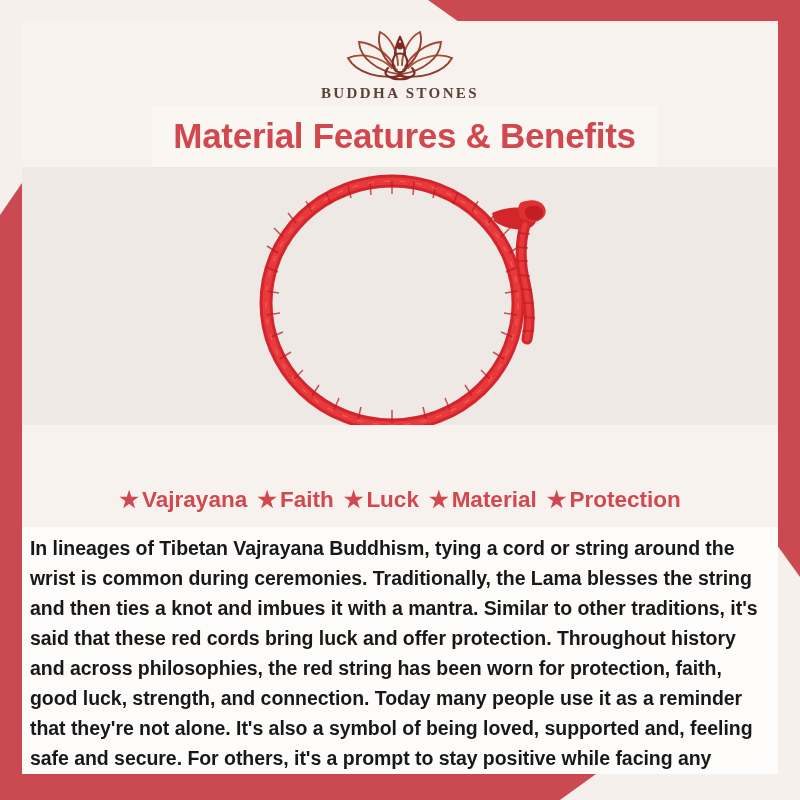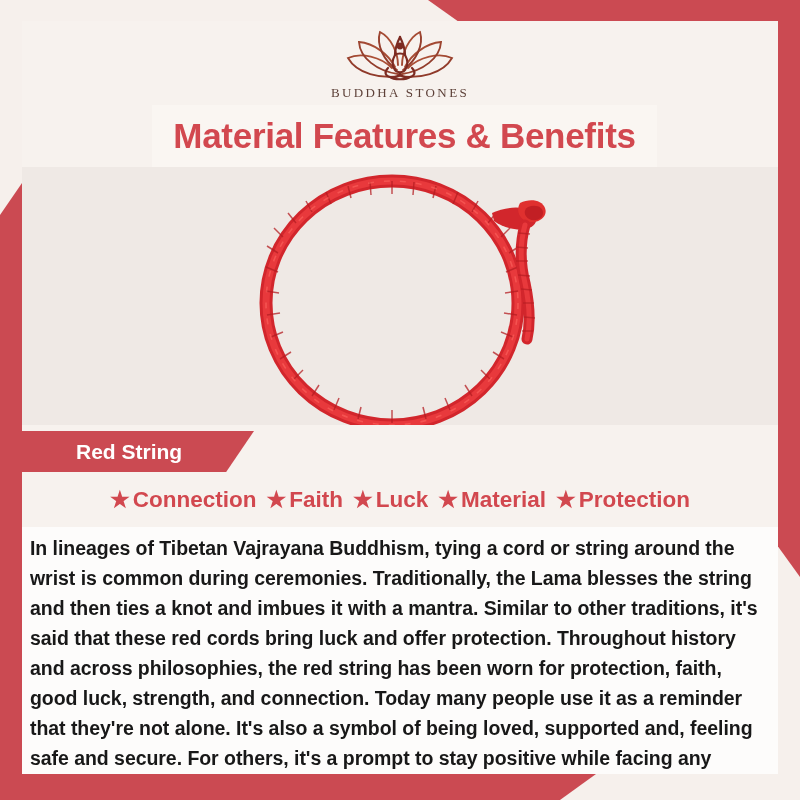--- a/index.html
+++ b/index.html
@@ -64,24 +64,25 @@
     height: 86px;
     display: flex;
     flex-direction: column;
     align-items: center;
     justify-content: flex-start;
     padding-top: 3px;
   }
   .logo-mark { width: 118px; height: 62px; display: block; }
   .logo-word {
     font-family: "Liberation Serif", serif;
-    font-size: 13px;
+    font-size: 15px;
     letter-spacing: 2.4px;
     color: #5d4038;
     margin-top: -1px;
+    font-weight: bold;
   }
 
   
   .title-band {
     position: absolute;
     left: 130px; top: 84px;
     width: 505px; height: 62px;
     background: #faf6f2;
     display: flex;
     align-items: center;
@@ -275,28 +276,25 @@
               <path d="M501 136 l11 0"></path>
             <path d="M502 150 l11 1"></path>
               <path d="M500 164 l11 0"></path>
           </g>
 
           <ellipse cx="370" cy="136" rx="126" ry="122" fill="none" stroke="#ff6a62" stroke-width="1.6" opacity="0.55" stroke-dasharray="6 10"></ellipse>
         </g>
       </svg>
     </div>
 
-    <div class="ribbon">
-      <span class="ribbon-text">Red String</span>
-    </div>
 
     <div class="benefits">
       <span class="benefit">
         <span class="star">★</span>
-        <span>Connection</span>
+        <span>Vajrayana</span>
       </span>
       <span class="benefit">
         <span class="star">★</span>
         <span>Faith</span>
       </span>
       <span class="benefit">
         <span class="star">★</span>
         <span>Luck</span>
       </span>
       <span class="benefit">

